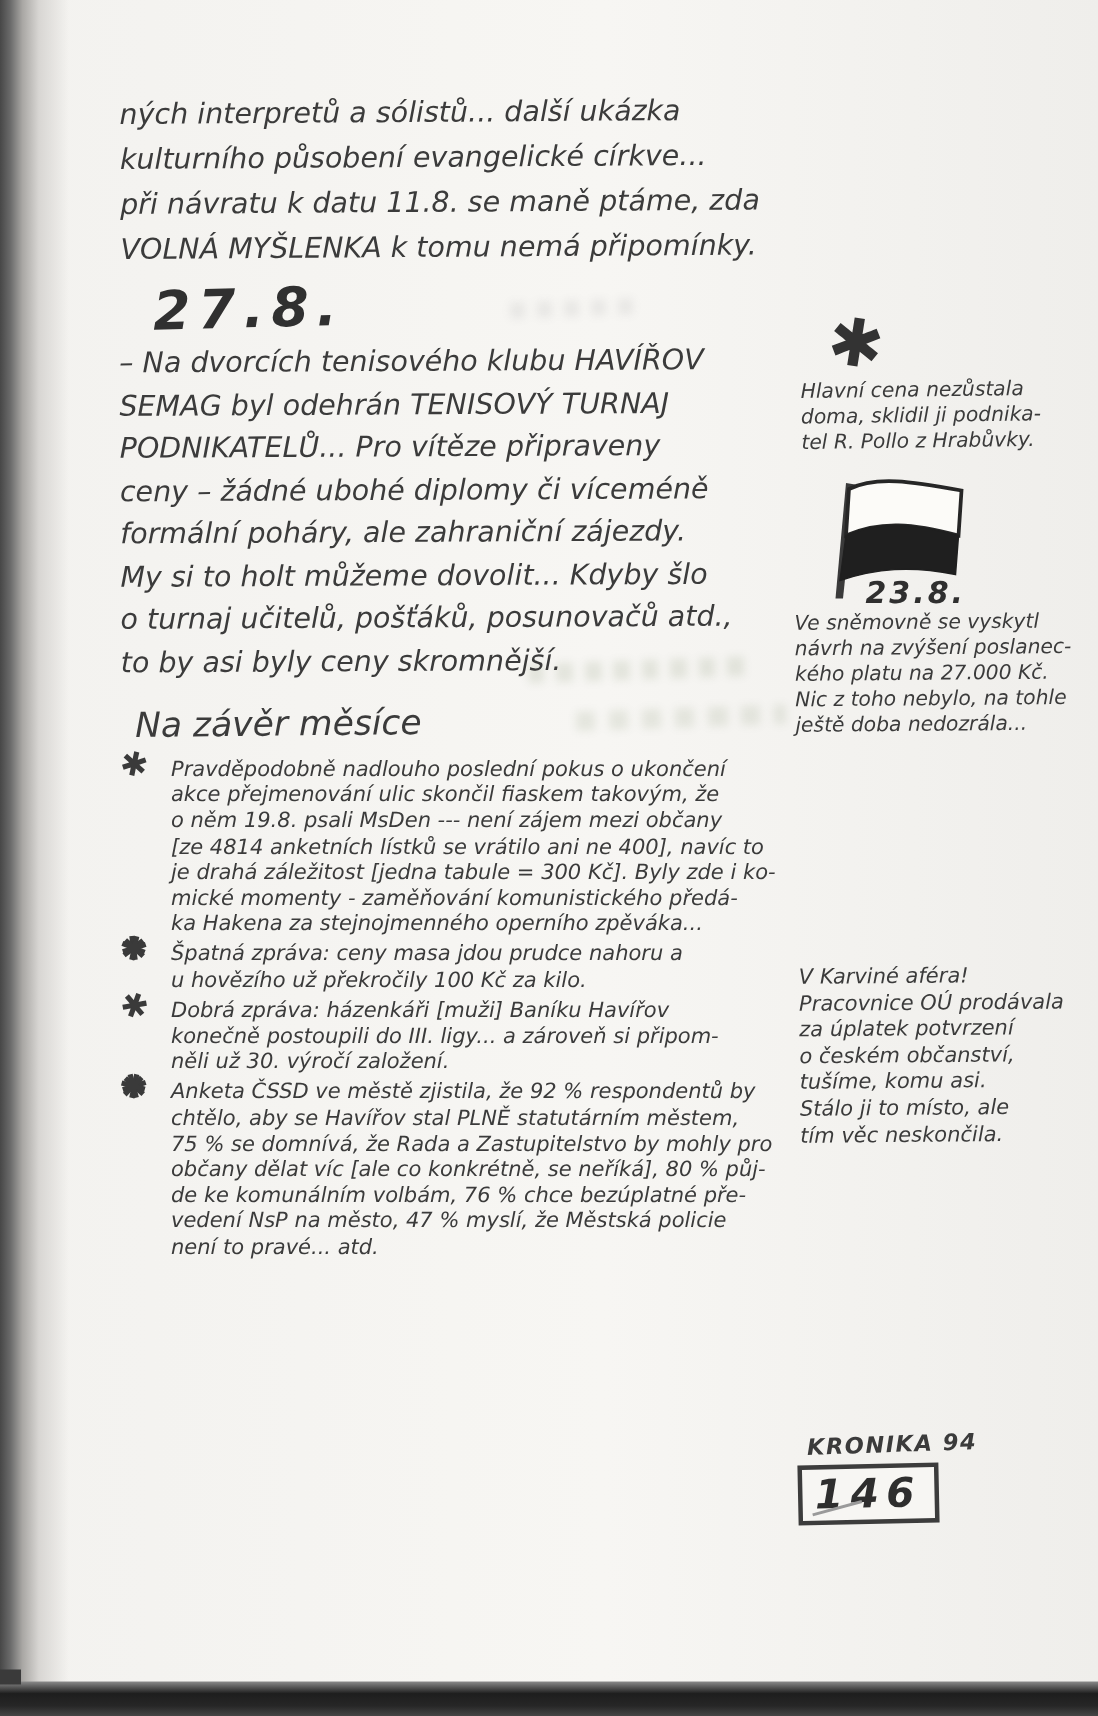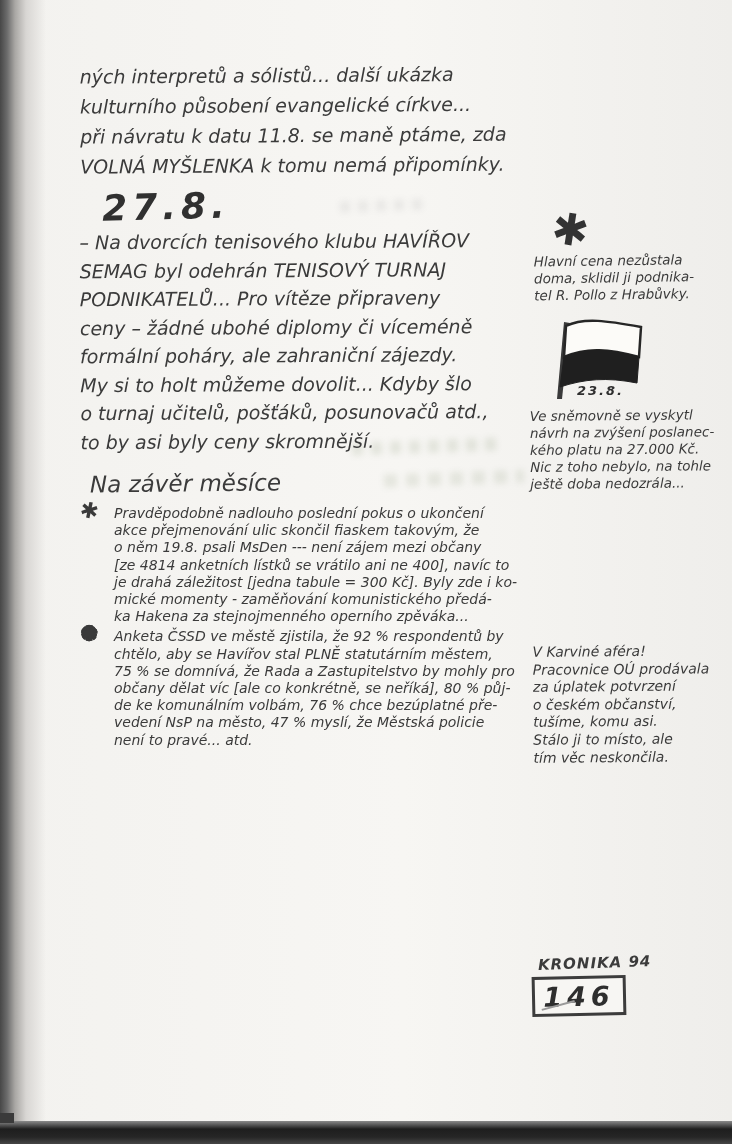--- a/index.html
+++ b/index.html
@@ -43,21 +43,21 @@
   .item:nth-child(4) .star{transform:rotate(20deg);}
   .item:nth-child(6) .star{transform:rotate(-15deg);}
 
   .star-big{
     position:absolute;left:552px;top:204px;font-size:44px;color:#333;
     transform:rotate(9deg);font-style:normal;
   }
   .note{position:absolute;font-size:13.5px;line-height:17px;font-style:italic;}
   .note-winner{left:534px;top:252px;width:198px;transform:rotate(-0.8deg);}
   .flag-wrap{position:absolute;left:544px;top:314px;}
-  .date-23{position:absolute;left:577px;top:383px;font-size:13px;font-weight:bold;font-style:italic;letter-spacing:2px;color:#2f2f2f;}
+  .date-23{position:absolute;left:577px;top:383px;font-size:20px;font-weight:bold;font-style:italic;letter-spacing:2px;color:#2f2f2f;}
   .note-parliament{left:530px;top:407px;width:204px;transform:rotate(-0.5deg);}
   .note-karvina{left:533px;top:643px;width:196px;font-size:14px;line-height:17.6px;transform:rotate(-0.5deg);}
 
   .footer{position:absolute;left:532px;top:954px;}
   .chronicle-label{font-size:15px;font-weight:bold;font-style:italic;letter-spacing:1px;transform:rotate(-2deg);margin-left:6px;}
   .page-box{
     margin-top:4px;width:88px;height:34px;border:3px solid #3c3c3c;
     display:flex;align-items:center;justify-content:center;
     transform:rotate(-1.2deg);background:#f7f6f3;position:relative;
   }
@@ -111,23 +111,28 @@
 [ze 4814 anketních lístků se vrátilo ani ne 400], navíc to
 je drahá záležitost [jedna tabule = 300 Kč]. Byly zde i ko-
 mické momenty - zaměňování komunistického předá-
 ka Hakena za stejnojmenného operního zpěváka...</span>
     </div>
     <div class="item">
       <span class="star">✱</span>
     </div>
     <div class="item">
       <span class="star">✱</span>
+      <span class="hand">Špatná zpráva: ceny masa jdou prudce nahoru a
+u hovězího už překročily 100 Kč za kilo.</span>
     </div>
     <div class="item">
       <span class="star">✱</span>
+      <span class="hand">Dobrá zpráva: házenkáři [muži] Baníku Havířov
+konečně postoupili do III. ligy... a zároveň si připom-
+něli už 30. výročí založení.</span>
     </div>
     <div class="item">
       <span class="star">✱</span>
     </div>
     <div class="item">
       <span class="star">✱</span>
       <span class="hand">Anketa ČSSD ve městě zjistila, že 92 % respondentů by
 chtělo, aby se Havířov stal PLNĚ statutárním městem,
 75 % se domnívá, že Rada a Zastupitelstvo by mohly pro
 občany dělat víc [ale co konkrétně, se neříká], 80 % půj-

